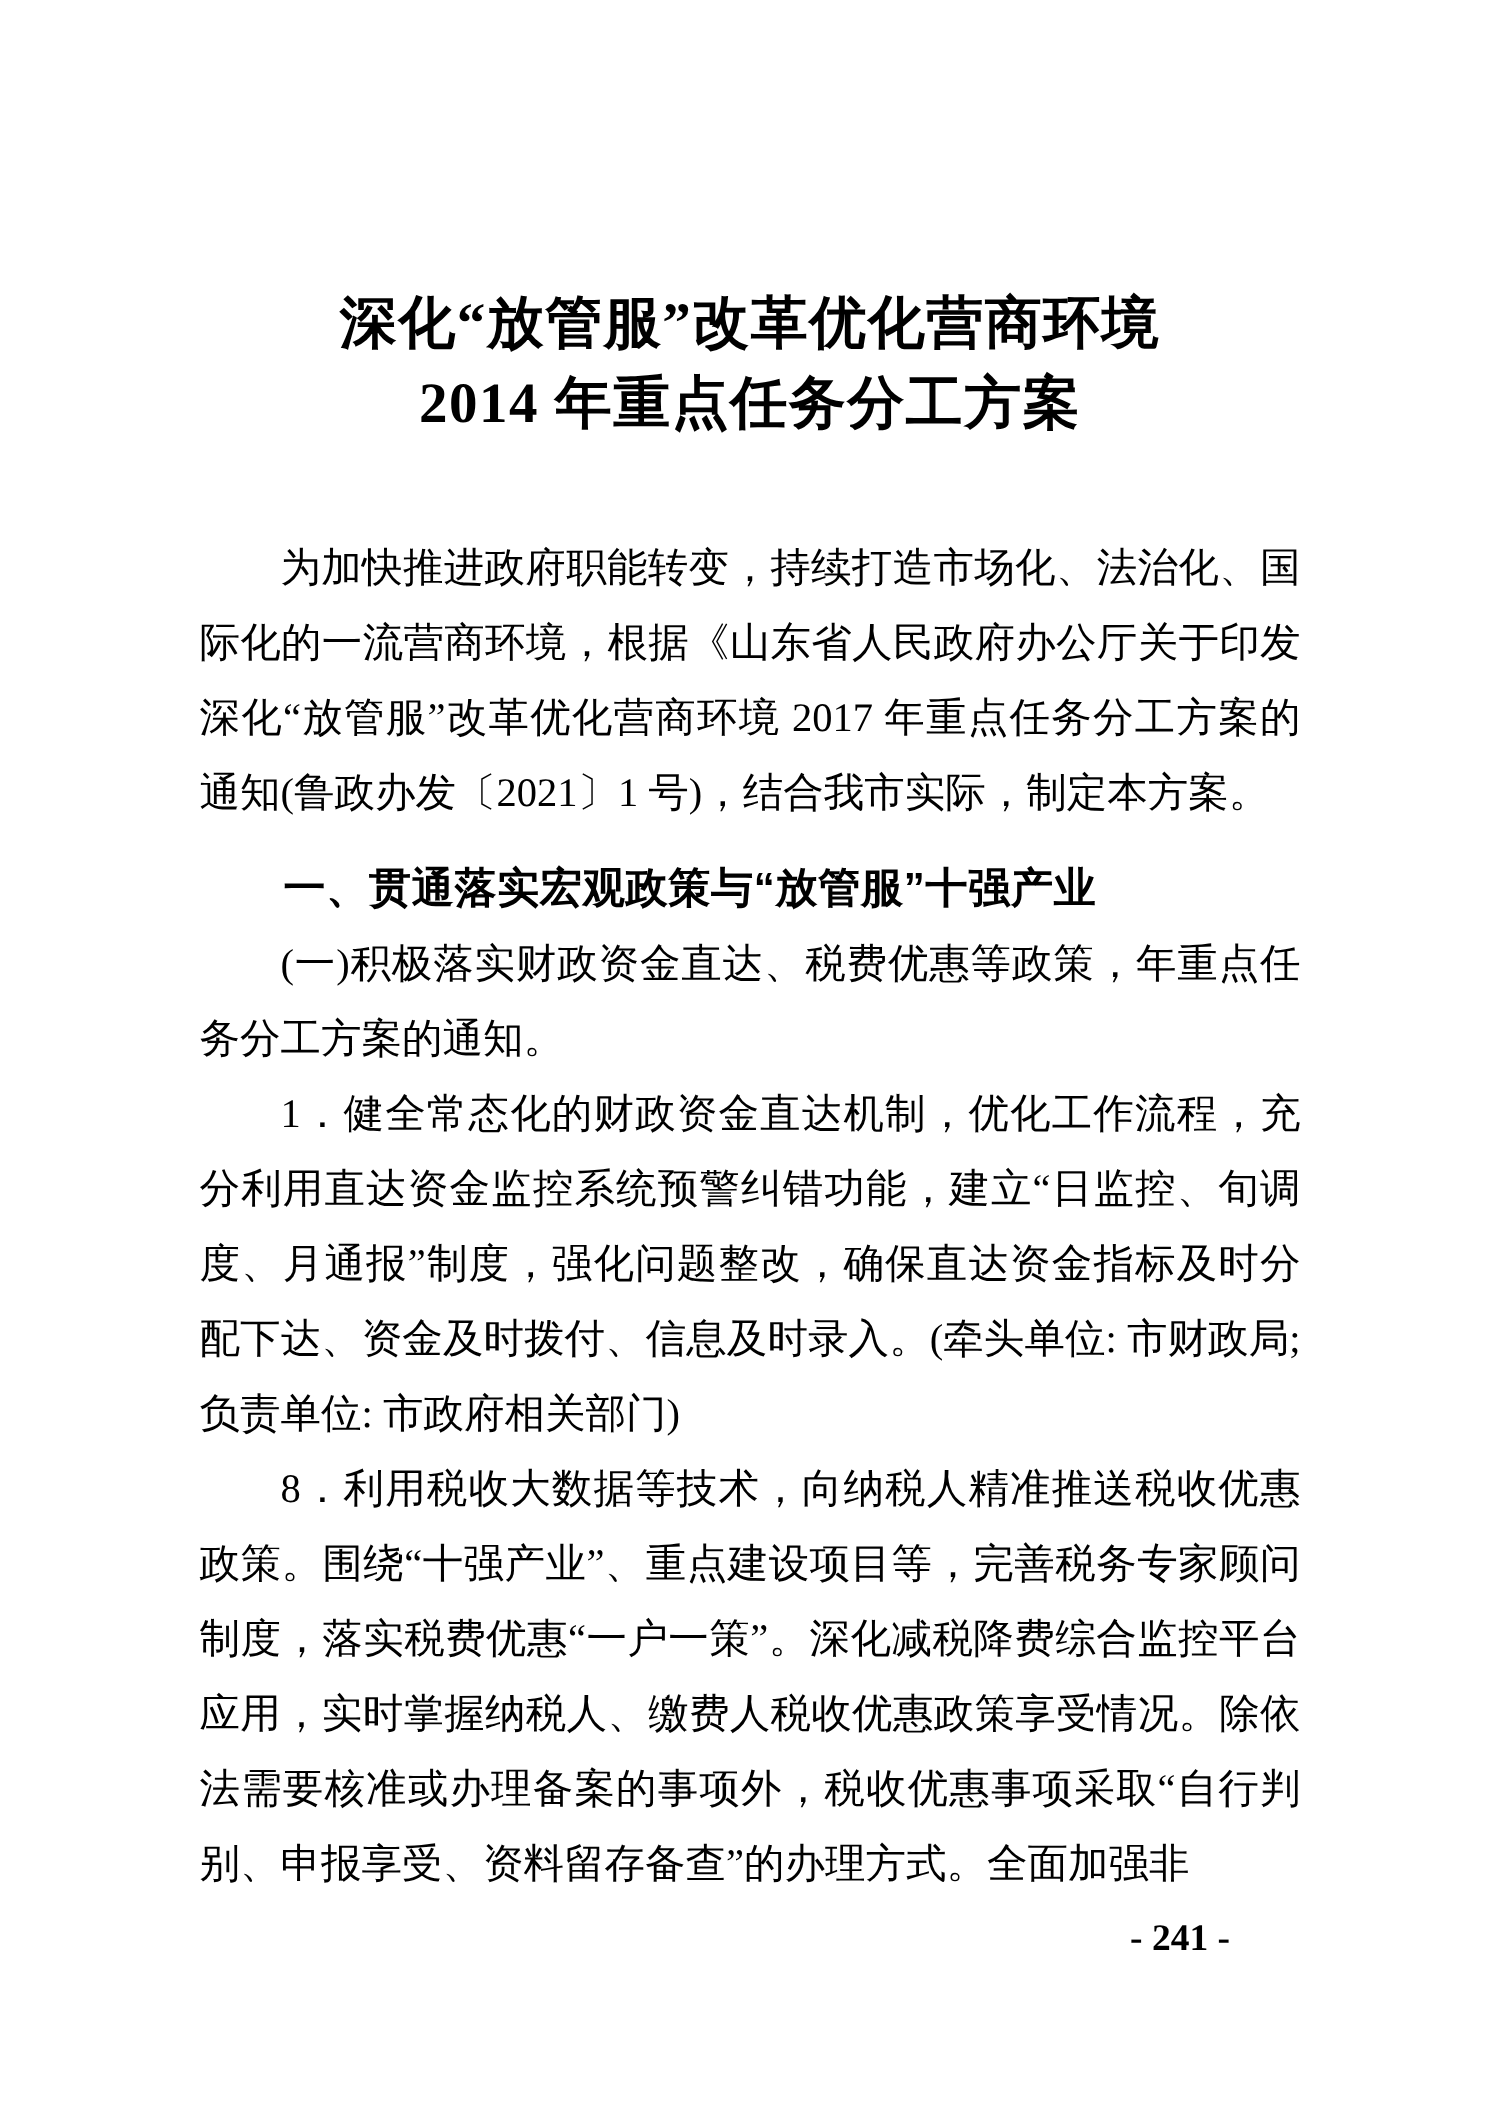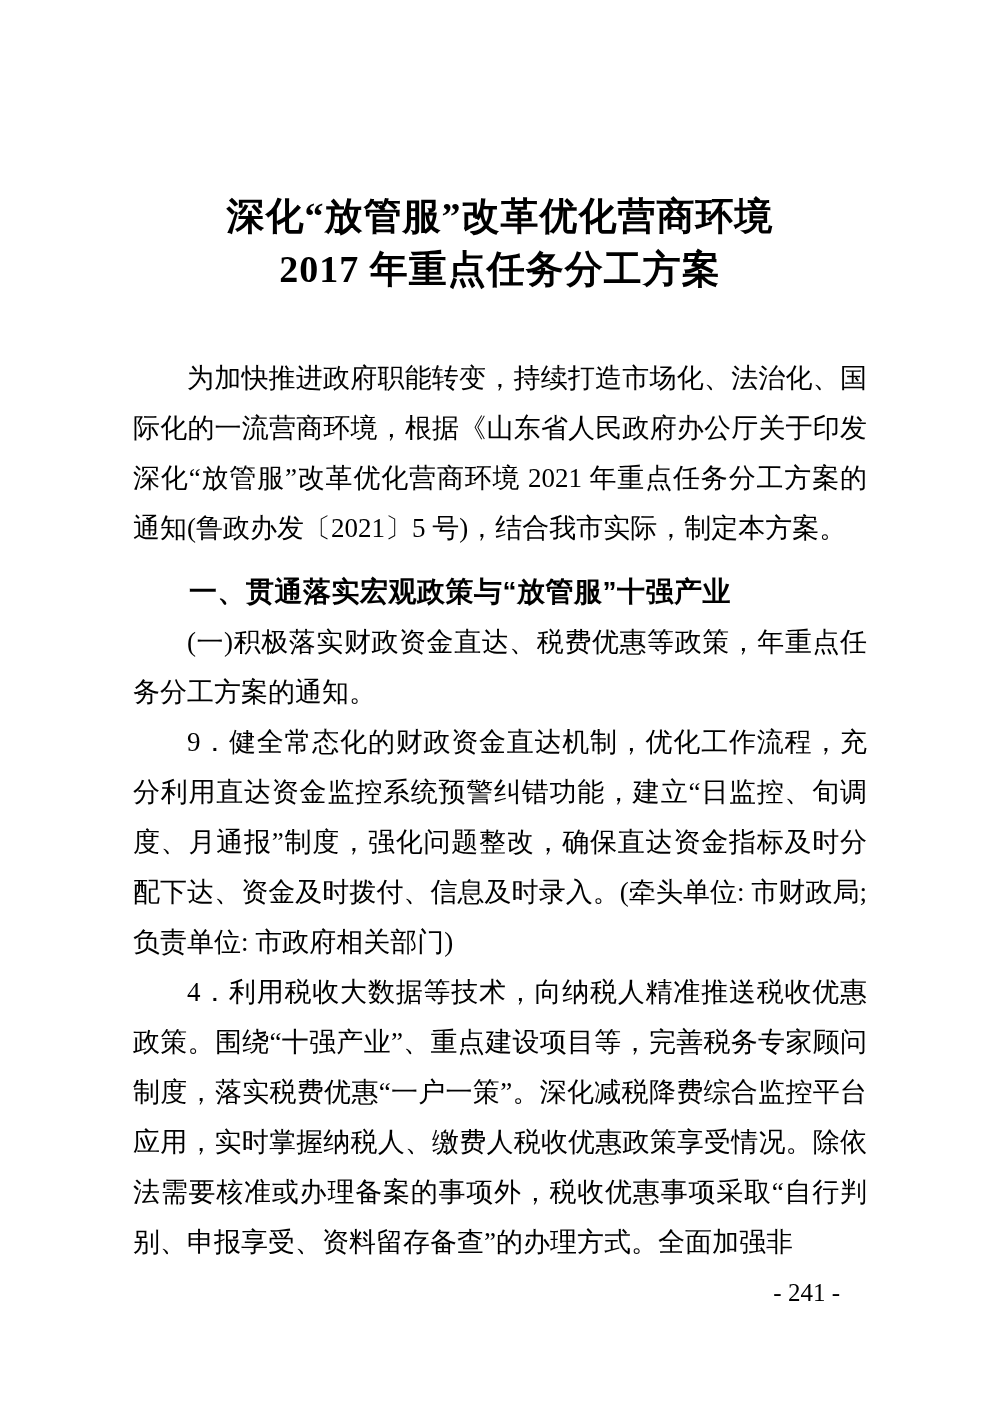--- a/index.html
+++ b/index.html
@@ -54,45 +54,46 @@
     text-indent: 2em;
     font-family: "Liberation Sans", sans-serif;
     letter-spacing: 0.5px;
   }
   .kaiti {
     
     font-family: "Liberation Serif", serif;
   }
   .page-footer {
     position: absolute;
-    right: 124px;
+    right: 144px;
     top: 1278px;
     font-size: 25px;
     line-height: 30px;
     font-family: "Liberation Serif", serif;
     color: #000000;
+    font-weight: bold;
   }
 </style>
 </head>
 <body>
 
 <div class="page">
   <div class="content">
 
     <h1 class="doc-title">
       <span class="title-line">深化“放管服”改革优化营商环境</span>
-      <span class="title-line">2017 年重点任务分工方案</span>
+      <span class="title-line">2014 年重点任务分工方案</span>
     </h1>
 
-    <p class="para intro">为加快推进政府职能转变，持续打造市场化、法治化、国际化的一流营商环境，根据《山东省人民政府办公厅关于印发深化“放管服”改革优化营商环境 2021 年重点任务分工方案的通知(鲁政办发〔2021〕5 号)，结合我市实际，制定本方案。</p>
+    <p class="para intro">为加快推进政府职能转变，持续打造市场化、法治化、国际化的一流营商环境，根据《山东省人民政府办公厅关于印发深化“放管服”改革优化营商环境 2017 年重点任务分工方案的通知(鲁政办发〔2021〕1 号)，结合我市实际，制定本方案。</p>
 
     <h2 class="section-heading">一、贯通落实宏观政策与“放管服”十强产业</h2>
 
     <p class="para kaiti">(一)积极落实财政资金直达、税费优惠等政策，年重点任务分工方案的通知。</p>
 
-    <p class="para"><span>9．健全常态化的财政资金直达机制，优化工作流程，充分利用直达资金监控系统预警纠错功能，建立“日监控、旬调度、月通报”制度，强化问题整改，确保直达资金指标及时分配下达、资金及时拨付、信息及时录入。</span><span class="kaiti">(牵头单位: 市财政局; 负责单位: 市政府相关部门)</span></p>
+    <p class="para"><span>1．健全常态化的财政资金直达机制，优化工作流程，充分利用直达资金监控系统预警纠错功能，建立“日监控、旬调度、月通报”制度，强化问题整改，确保直达资金指标及时分配下达、资金及时拨付、信息及时录入。</span><span class="kaiti">(牵头单位: 市财政局; 负责单位: 市政府相关部门)</span></p>
 
-    <p class="para">4．利用税收大数据等技术，向纳税人精准推送税收优惠政策。围绕“十强产业”、重点建设项目等，完善税务专家顾问制度，落实税费优惠“一户一策”。深化减税降费综合监控平台应用，实时掌握纳税人、缴费人税收优惠政策享受情况。除依法需要核准或办理备案的事项外，税收优惠事项采取“自行判别、申报享受、资料留存备查”的办理方式。全面加强非</p>
+    <p class="para">8．利用税收大数据等技术，向纳税人精准推送税收优惠政策。围绕“十强产业”、重点建设项目等，完善税务专家顾问制度，落实税费优惠“一户一策”。深化减税降费综合监控平台应用，实时掌握纳税人、缴费人税收优惠政策享受情况。除依法需要核准或办理备案的事项外，税收优惠事项采取“自行判别、申报享受、资料留存备查”的办理方式。全面加强非</p>
 
   </div>
 
   <div class="page-footer">- 241 -</div>
 </div>
 
 </body></html>

